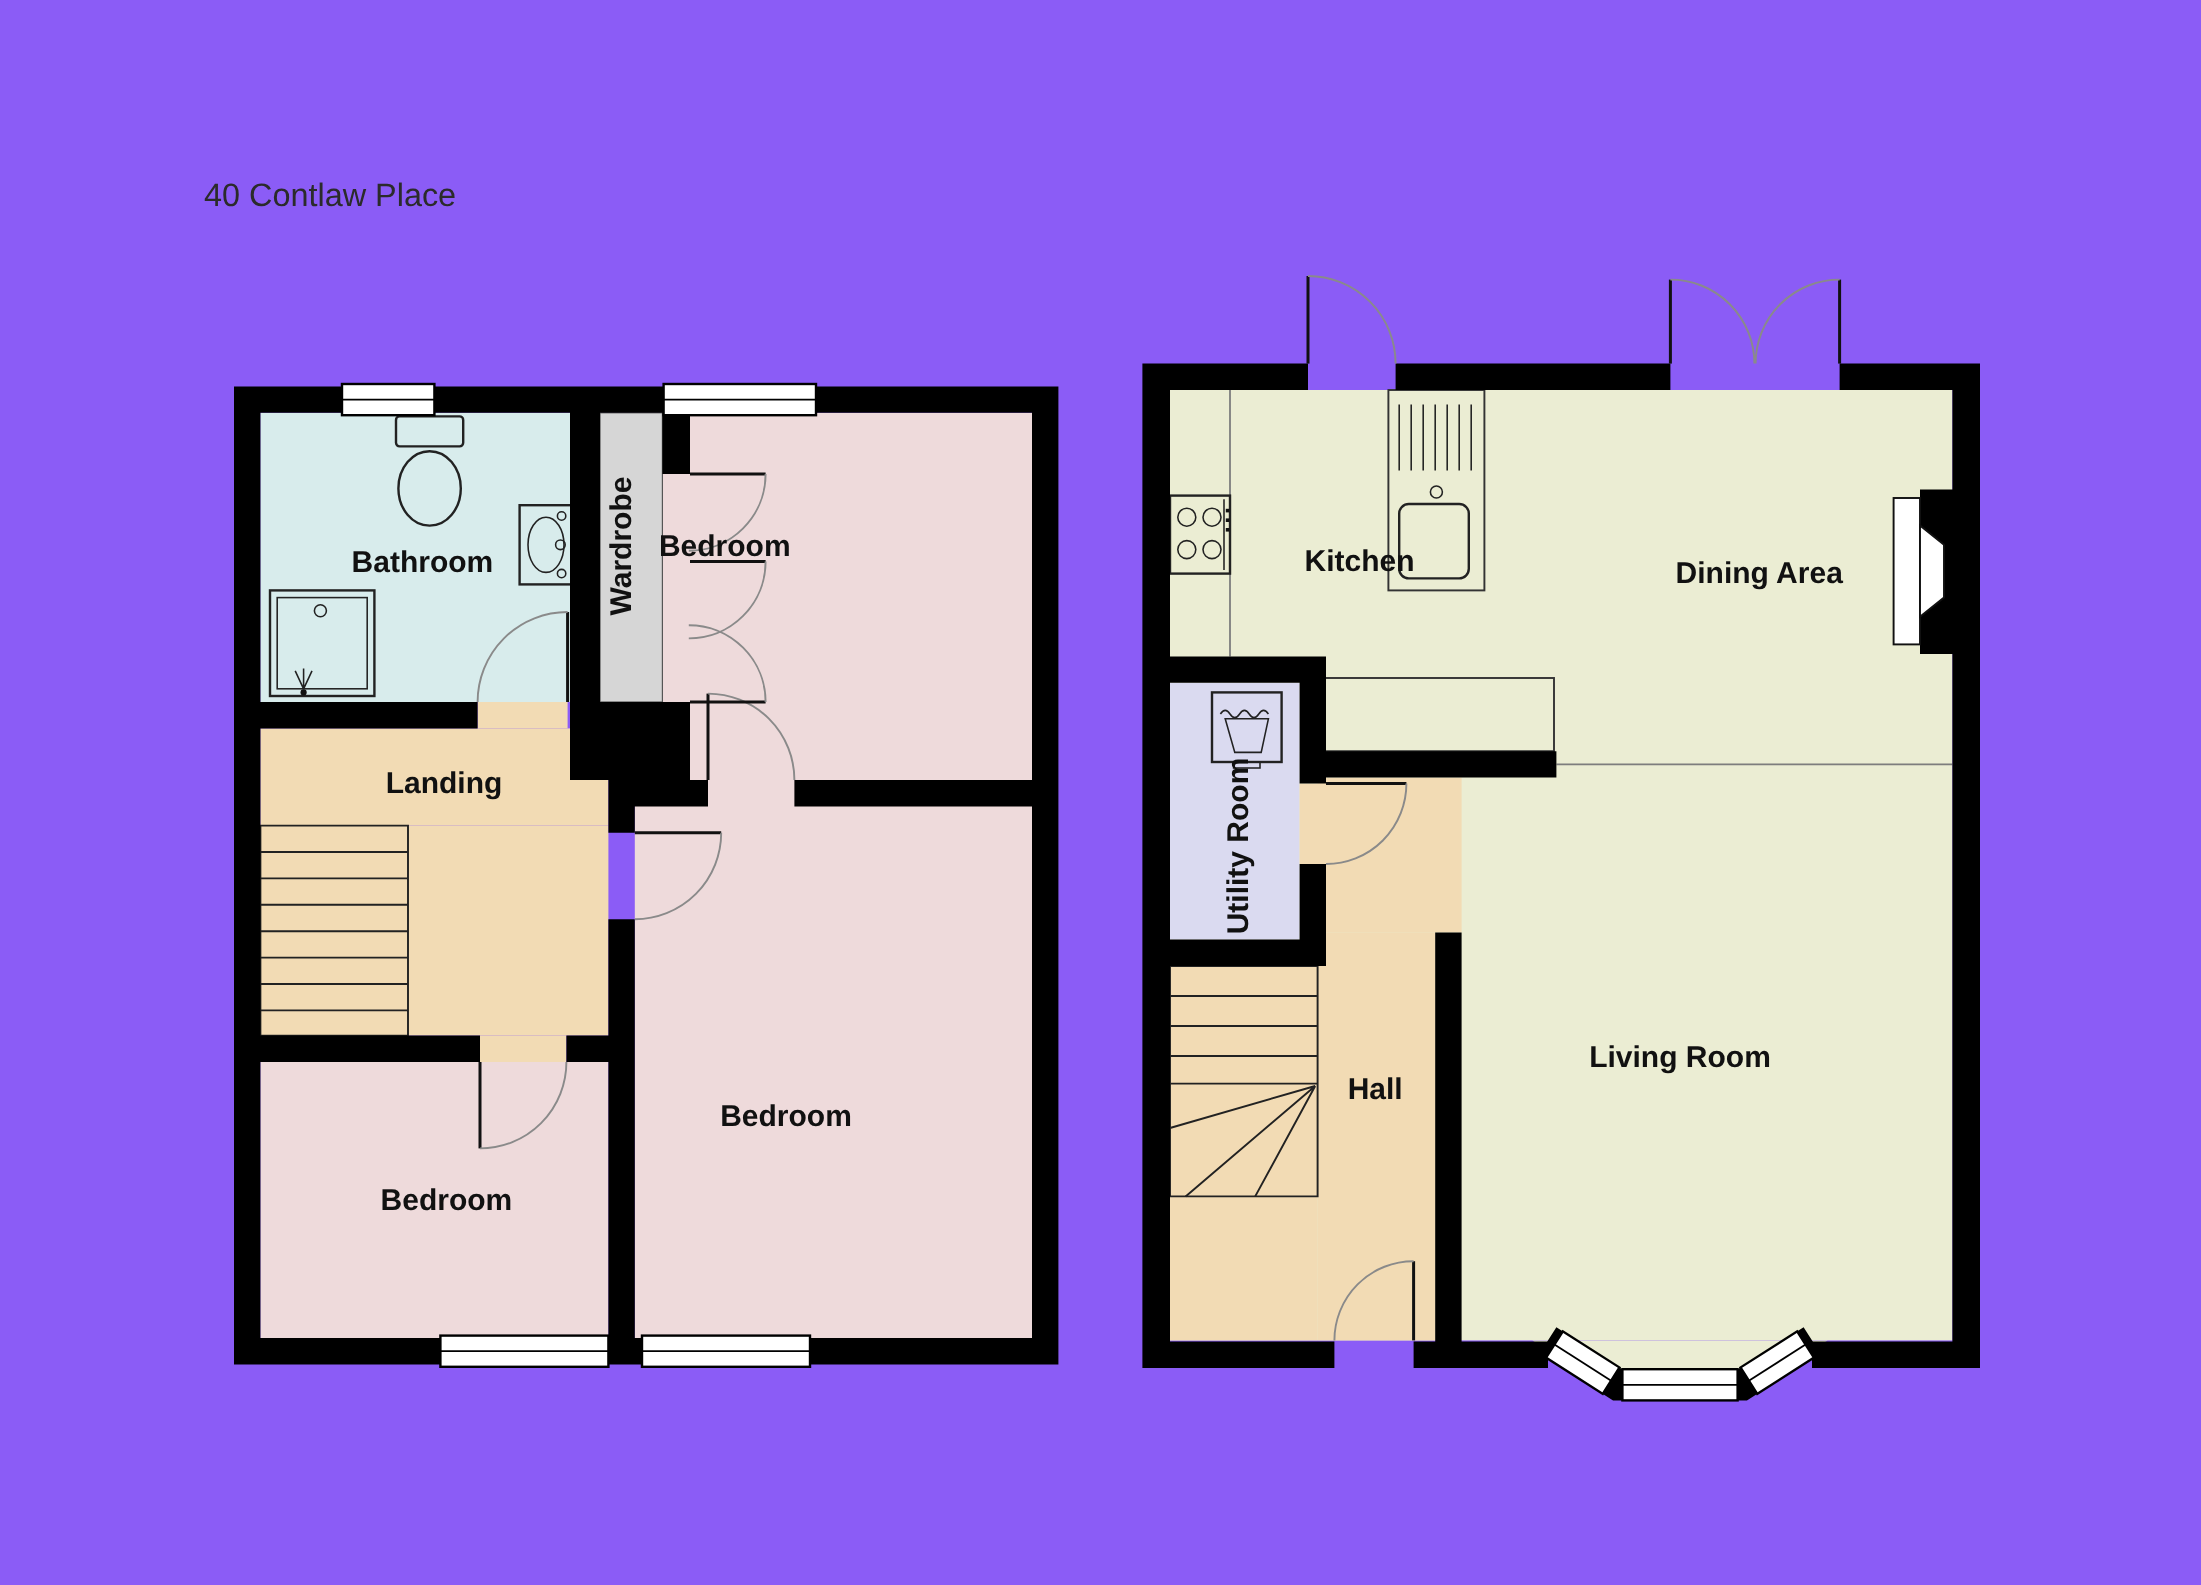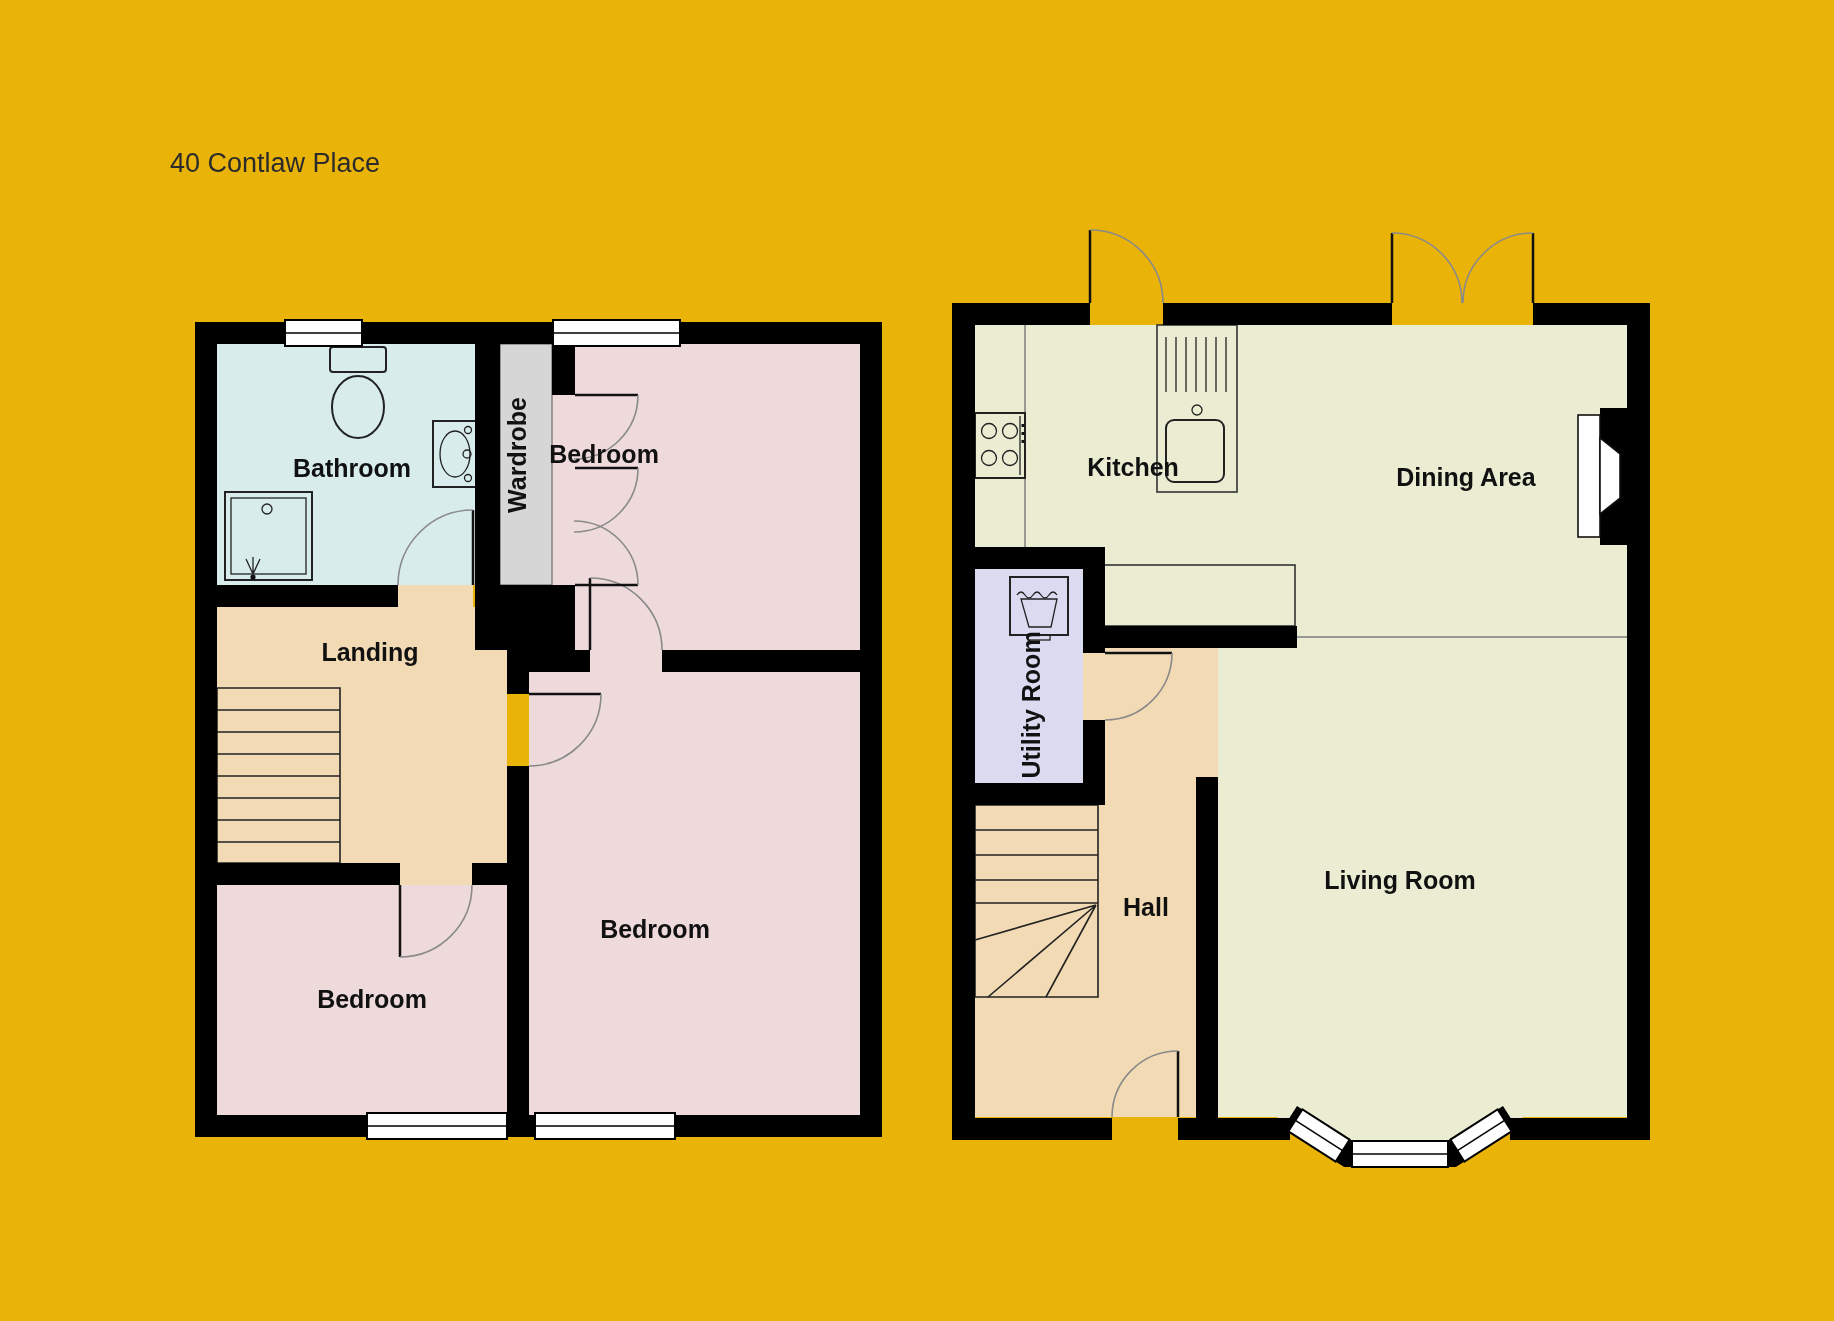--- a/index.html
+++ b/index.html
@@ -1,16 +1,16 @@
 <!DOCTYPE html>
 <html style="--wall: #000000; --bathroom: #d8ecec; --wardrobe: #d6d6d6; --bedroom: #eedadb; --landing: #f2dbb4; --kitchen_living: #ebedd3; --utility: #dadaf0; --door_arc: #8a8a8a;"><head>
 <meta charset="utf-8">
 <style>
   html,body{margin:0;padding:0;background:#ffffff;}
-  .stage{width:1834px;height:1321px;position:relative;background:#eab308;font-family:"Liberation Sans",sans-serif;}
+  .stage{width:1834px;height:1321px;position:relative;background:#8b5cf6;font-family:"Liberation Sans",sans-serif;}
   svg{display:block;}
   .title-text{font-family:"Liberation Sans",sans-serif;font-size:27px;fill:#2b2b2b;}
   .room-label{font-family:"Liberation Sans",sans-serif;font-size:25px;font-weight:bold;fill:#111;}
   .floor-wall{fill:var(--wall,#000);}
   .fill-bathroom{fill:var(--bathroom,#d8ecec);}
   .fill-wardrobe{fill:var(--wardrobe,#d6d6d6);stroke:#555;stroke-width:1;}
   .fill-bedroom{fill:var(--bedroom,#eedadb);}
   .fill-landing{fill:var(--landing,#f2dbb4);}
   .fill-green{fill:var(--kitchen_living,#ebedd3);}
   .fill-utility{fill:var(--utility,#dadaf0);}

